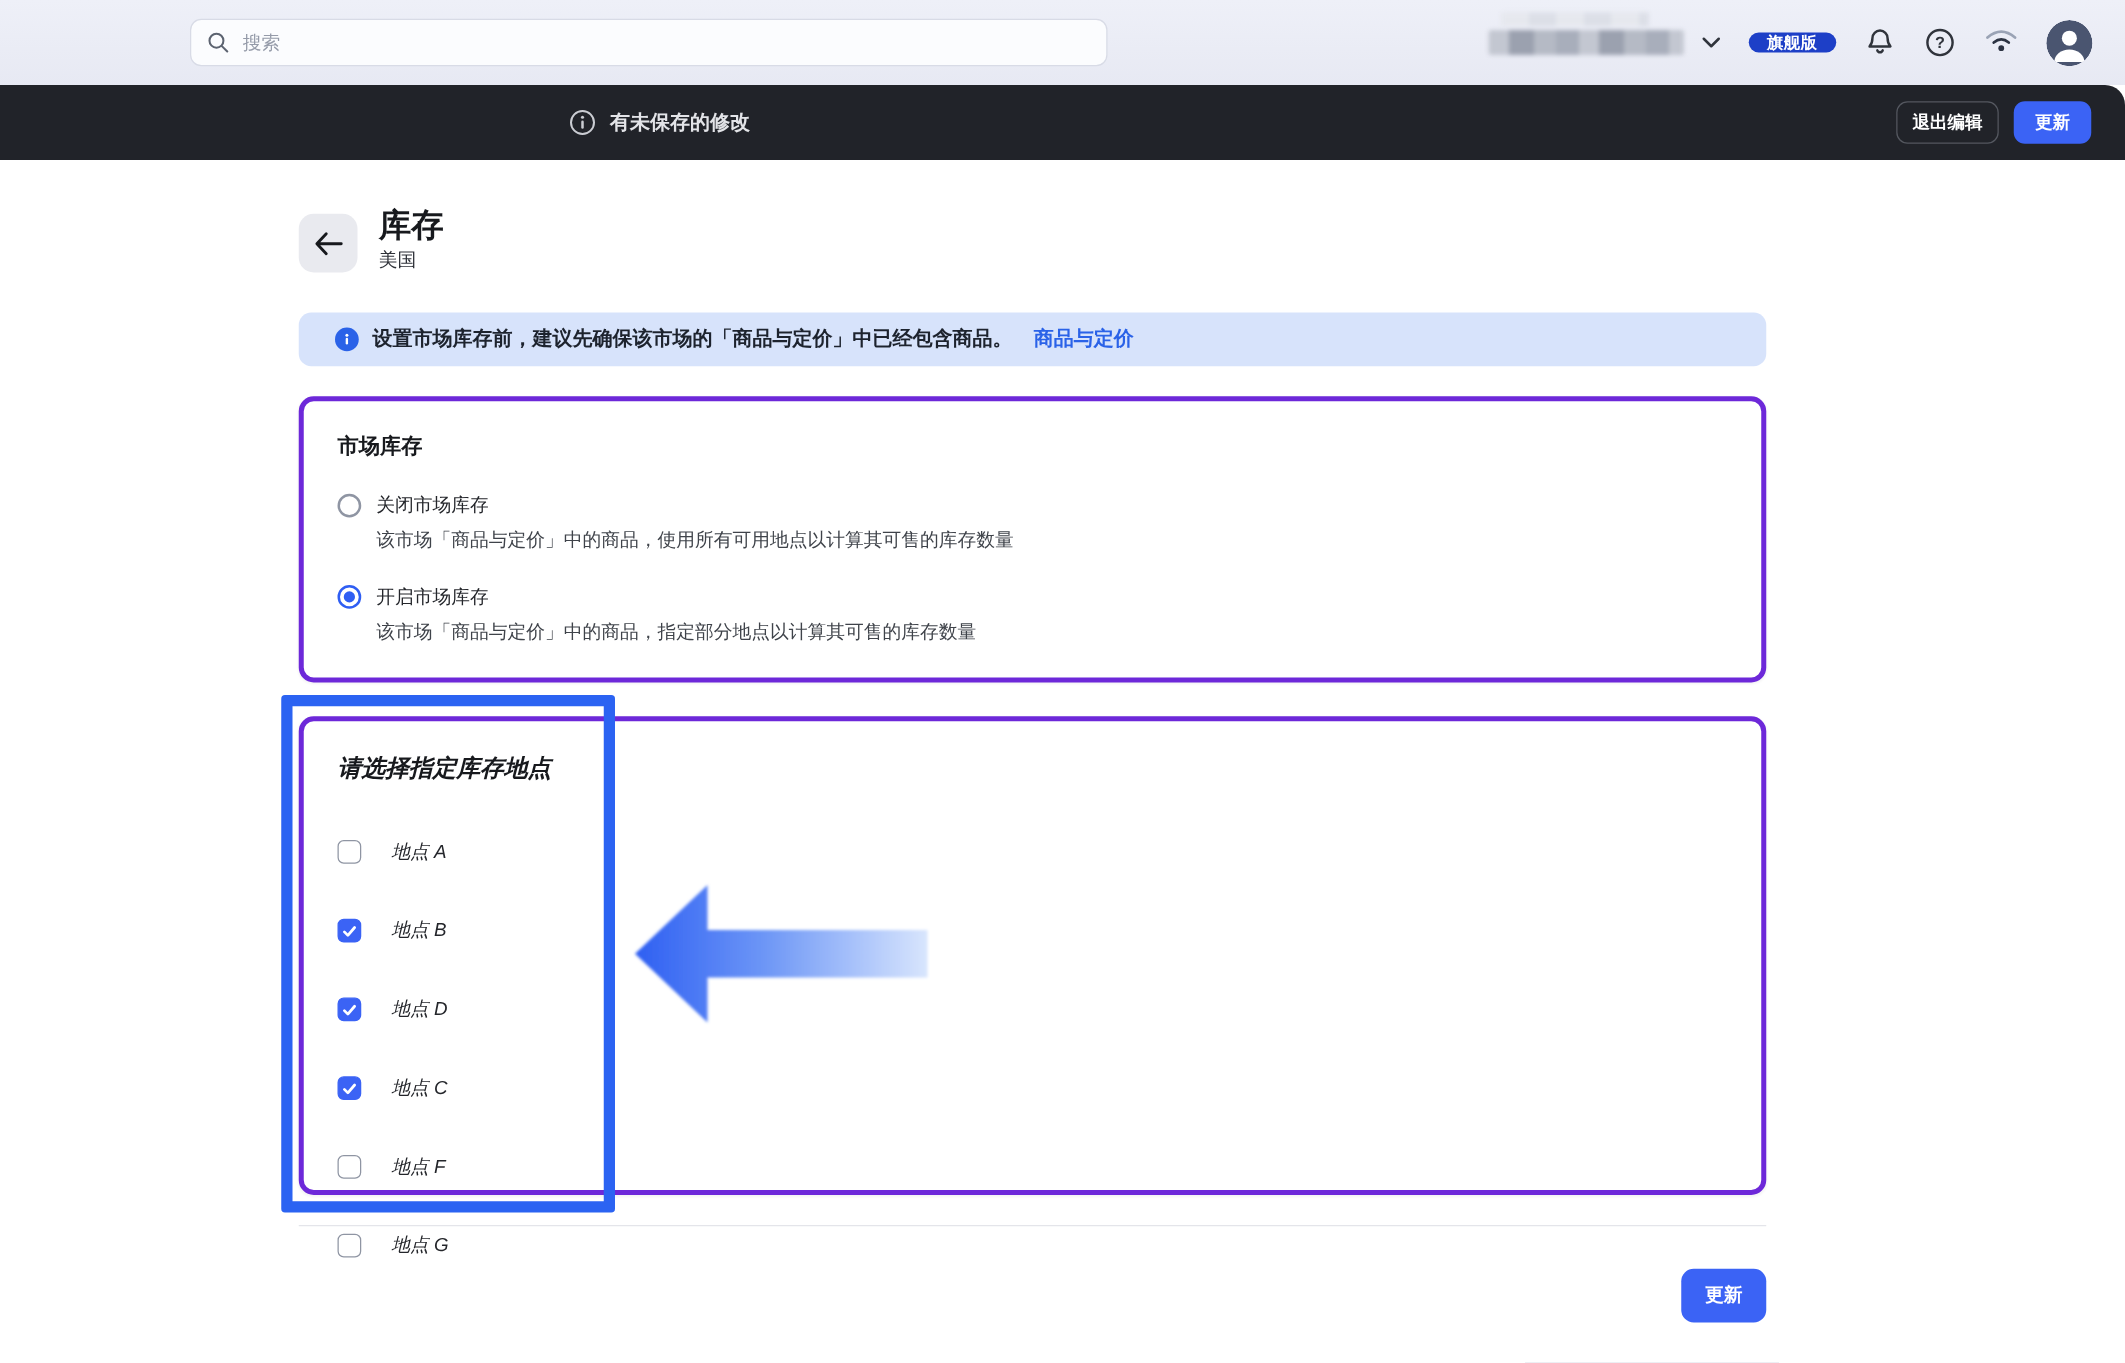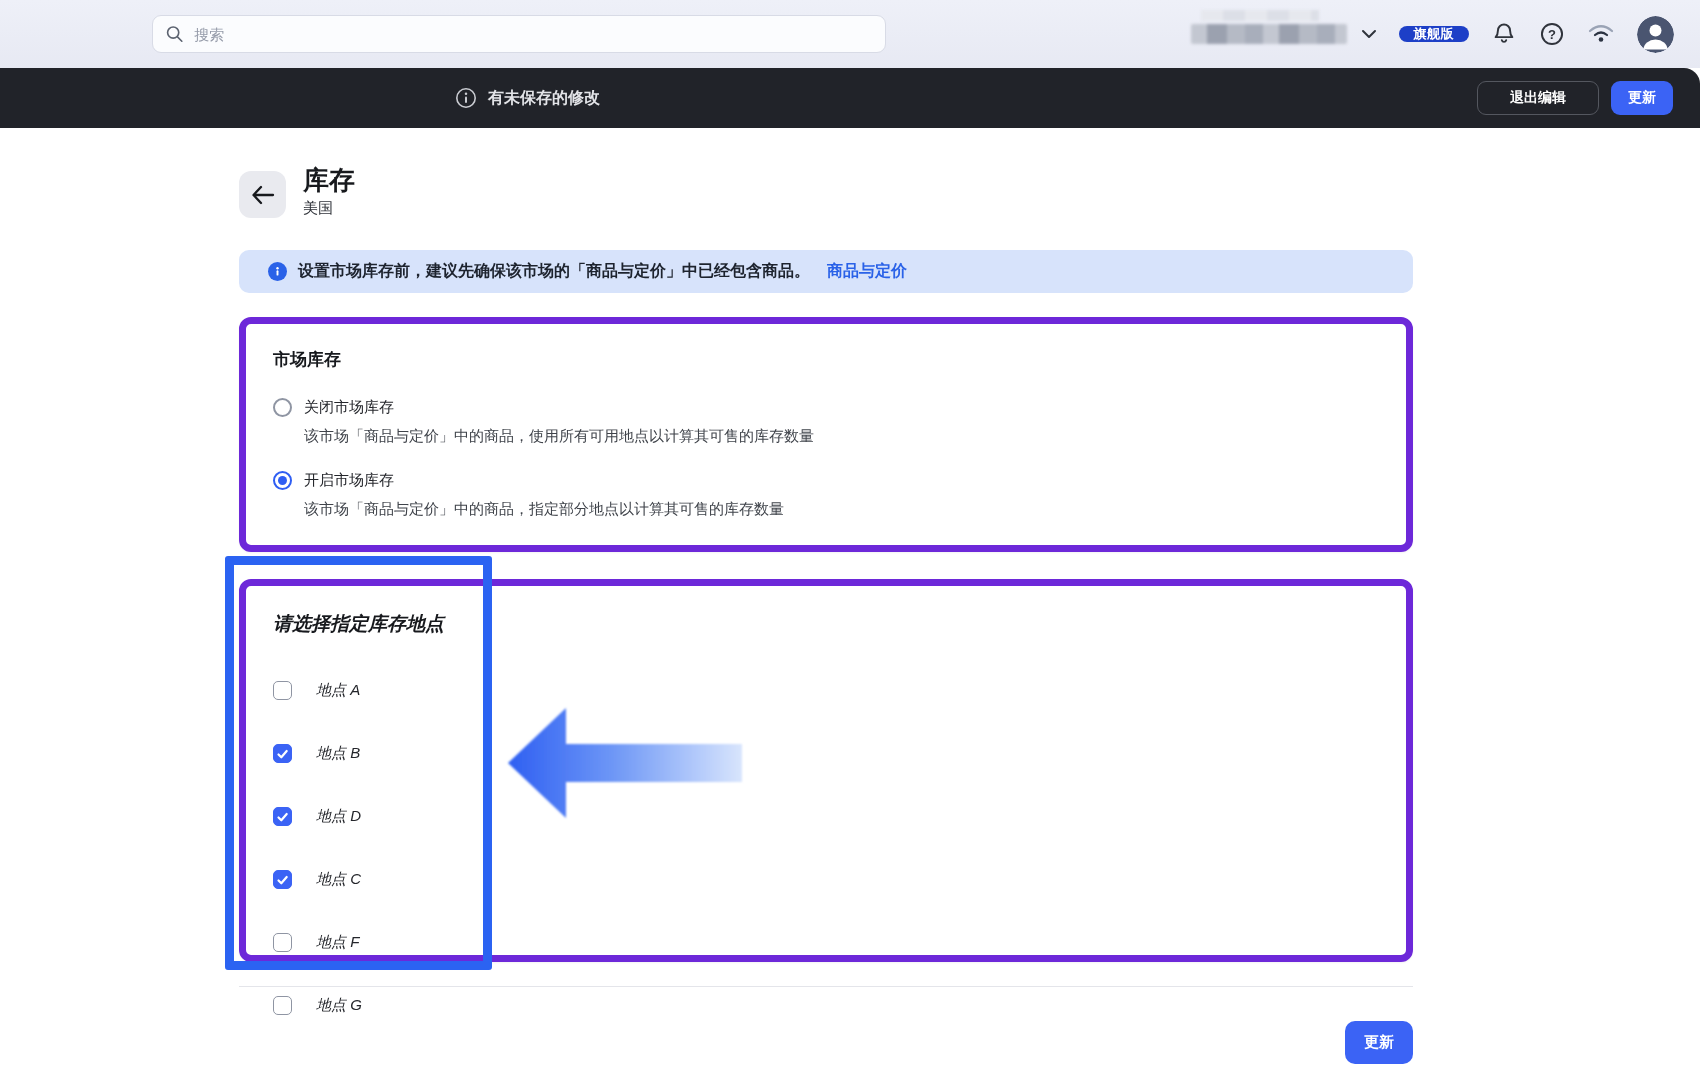--- a/index.html
+++ b/index.html
@@ -25,40 +25,40 @@
           background:#1d3fc7;color:#fff;font-size:13px;font-weight:700;letter-spacing:.5px;}
   .icon-btn{background:none;border:none;padding:0;cursor:pointer;display:flex;align-items:center;}
   .avatar{width:37px;height:37px;border-radius:50%;}
 
   
   .save-bar{position:absolute;left:0;top:68px;width:1700px;height:60px;background:#212329;
           border-top-right-radius:16px;display:flex;align-items:center;}
   .save-msg{position:absolute;left:455px;display:flex;align-items:center;gap:11px;
           color:#e3e4e8;font-size:16px;font-weight:600;}
   .save-actions{position:absolute;right:27px;display:flex;gap:12px;}
-  .btn-ghost{height:34px;padding:0 32px;border-radius:9px;border:1px solid #54575f;background:transparent;
+  .btn-ghost{height:34px;padding:0 12px;border-radius:9px;border:1px solid #54575f;background:transparent;
           color:#fff;font:600 14px "Liberation Sans",sans-serif;cursor:pointer;}
   .btn-primary{height:34px;padding:0 17px;border-radius:9px;border:none;background:#3b63f5;
           color:#fff;font:600 14px "Liberation Sans",sans-serif;cursor:pointer;}
 
   
   .content{position:absolute;left:239px;top:128px;width:1174px;}
   .page-header{margin-top:40px;display:flex;align-items:flex-end;gap:17px;height:50px;font-family:Liberation Serif, serif;}
   .back-btn{width:47px;height:47px;border-radius:12px;border:none;background:#e9eaef;cursor:pointer;
           display:flex;align-items:center;justify-content:center;}
   .title-block h1{margin:0;font-size:26px;font-weight:700;line-height:28px;color:#17191d;}
   .title-sub{font-size:15px;color:#2e3138;margin-top:4px;}
 
   .banner{margin-top:32px;height:43px;background:#d7e3fb;border-radius:10px;display:flex;
           align-items:center;padding:0 12px 0 29px;gap:11px;font-size:16px;font-weight:600;color:#1d232e;}
   .banner-icon{flex:0 0 auto;width:19px;height:19px;border-radius:50%;background:#2a62e8;display:flex;
           align-items:center;justify-content:center;}
   .banner a{color:#2a62e8;text-decoration:none;font-weight:700;margin-left:6px;cursor:pointer;white-space:nowrap;}
 
-  .card{margin-top:24px;background:#fff;border:7px solid #6d28d9;border-radius:12px;
+  .card{margin-top:24px;background:#fff;border:4px solid #6d28d9;border-radius:12px;
         box-shadow:0 1px 2px rgba(26,28,33,.05);padding:24px 27px;}
   .card h2{margin:0 0 24px;font-size:17px;font-weight:700;color:#17191d;}
   .radio-row{display:flex;align-items:center;gap:12px;height:24px;cursor:pointer;}
   .radio{width:19px;height:19px;border-radius:50%;border:2px solid #8f95a3;background:#fff;position:relative;flex:0 0 auto;}
   .radio.selected{border-color:#2f5ef3;}
   .radio.selected:after{content:"";position:absolute;left:3px;top:3px;width:9px;height:9px;border-radius:50%;background:#2f5ef3;}
   .radio-label{font-size:15px;color:#24262b;}
   .radio-desc{margin:6px 0 22px 31px;font-size:15px;color:#3f434a;line-height:21px;}
   .radio-desc.last{margin-bottom:2px;}
 

